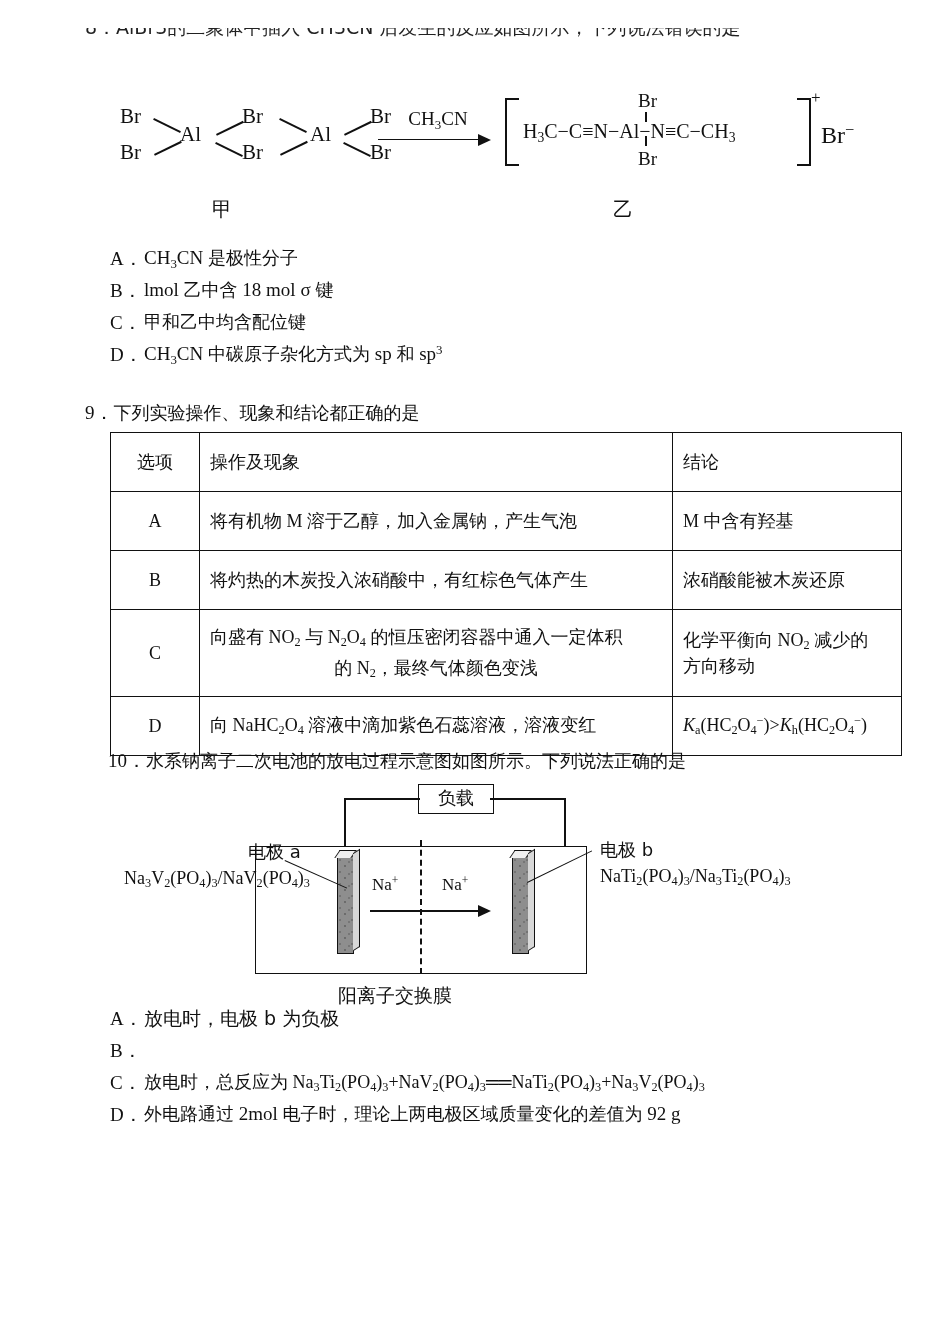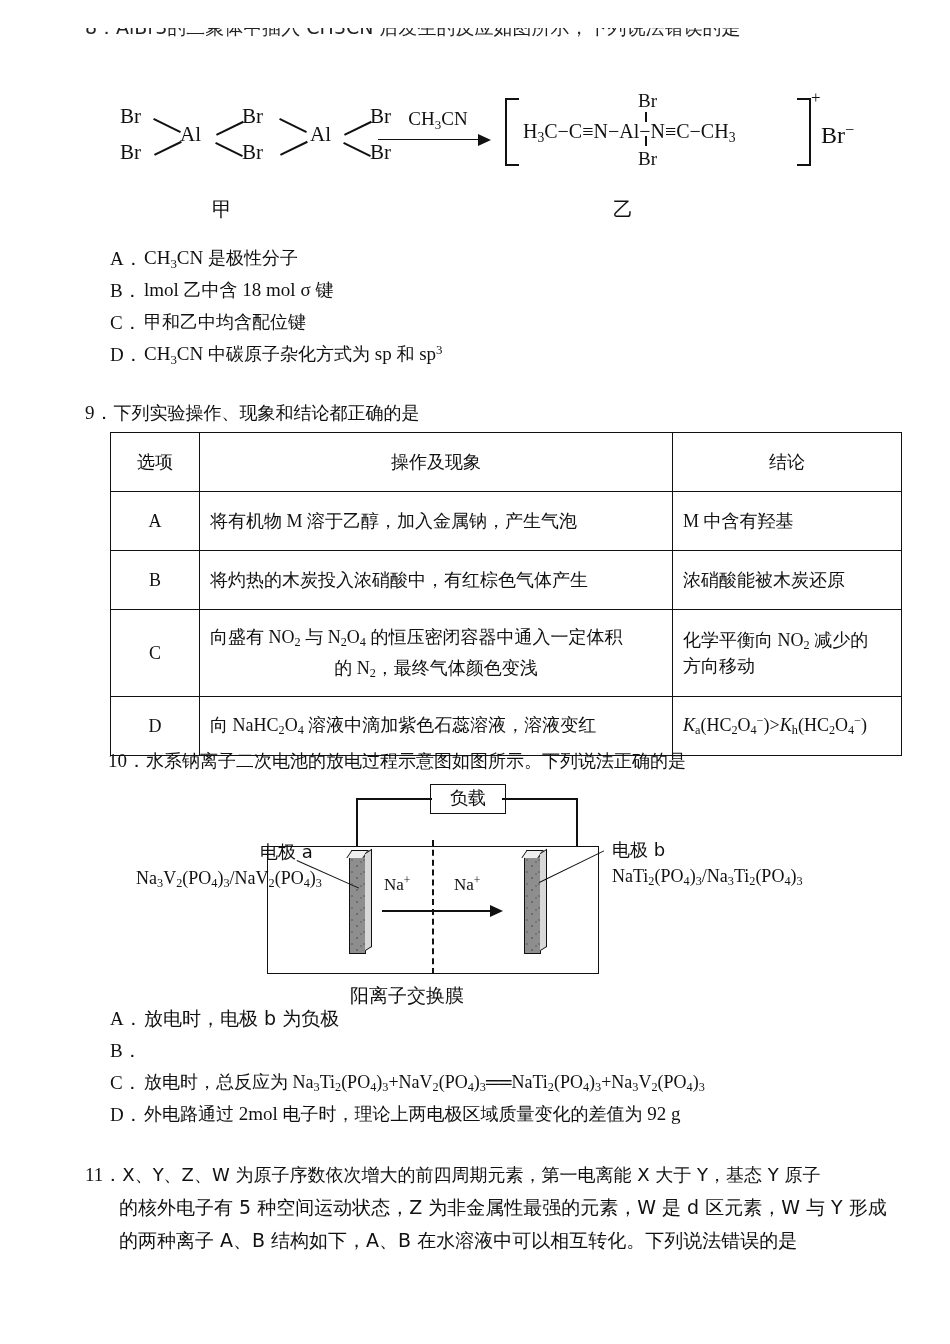--- a/index.html
+++ b/index.html
@@ -73,28 +73,28 @@
   table.exp td, table.exp th {
     border:1.3px solid #111;
     padding:6px 10px;
     font-size:18px;
     font-weight:normal;
     vertical-align:middle;
   }
   table.exp .c-opt { width:68px; text-align:center; }
   table.exp .c-op  { width:452px; }
   table.exp .c-con { width:208px; }
-  table.exp thead td { text-align:center; height:46px; }
+  table.exp thead td { height:46px; }
   table.exp tbody td { height:46px; }
   table.exp tbody td.tall { height:74px; }
   .zh { font-family:"DejaVu Sans", sans-serif; font-size:18px; }
   .ital { font-style:italic; }
 
   
-  .battery { position:absolute; left:0; top:778px; width:769px; height:232px;margin-left:12px; }
+  .battery { position:absolute; left:0; top:778px; width:769px; height:232px; }
   .wire { position:absolute; background:#111; }
   .loadbox {
     position:absolute; border:1.4px solid #111; background:#fff;
     font-family:"DejaVu Sans", sans-serif; font-size:18px;
     text-align:center; line-height:26px;
   }
   .cellbox { position:absolute; border:1.6px solid #111; background:#fff; }
   .electrode {
     position:absolute; width:15px; background:#8e8e8e;
     border:1.4px solid #111;
@@ -315,21 +315,14 @@
     <div class="row">
       <span class="mark">C．</span>
       <span class="body mixed" style="font-size:18px;"><span class="zh">放电时，总反应为</span> Na<sub>3</sub>Ti<sub>2</sub>(PO<sub>4</sub>)<sub>3</sub>+NaV<sub>2</sub>(PO<sub>4</sub>)<sub>3</sub>══NaTi<sub>2</sub>(PO<sub>4</sub>)<sub>3</sub>+Na<sub>3</sub>V<sub>2</sub>(PO<sub>4</sub>)<sub>3</sub></span>
     </div>
     <div class="row">
       <span class="mark">D．</span>
       <span class="body mixed"><span class="zh">外电路通过</span> 2mol <span class="zh">电子时，理论上两电极区域质量变化的差值为</span> 92 g</span>
     </div>
   </div>
 
-  <div class="q11">
-    <div class="l">
-      <span>11．</span><span class="zh">X、Y、Z、W 为原子序数依次增大的前四周期元素，第一电离能 X 大于 Y，基态 Y 原子</span>
-    </div>
-    <div class="l zh" style="margin-left:34px;">的核外电子有 5 种空间运动状态，Z 为非金属性最强的元素，W 是 d 区元素，W 与 Y 形成</div>
-    <div class="l zh" style="margin-left:34px;">的两种离子 A、B 结构如下，A、B 在水溶液中可以相互转化。下列说法错误的是</div>
-  </div>
 
 </div>
 
 </body></html>

